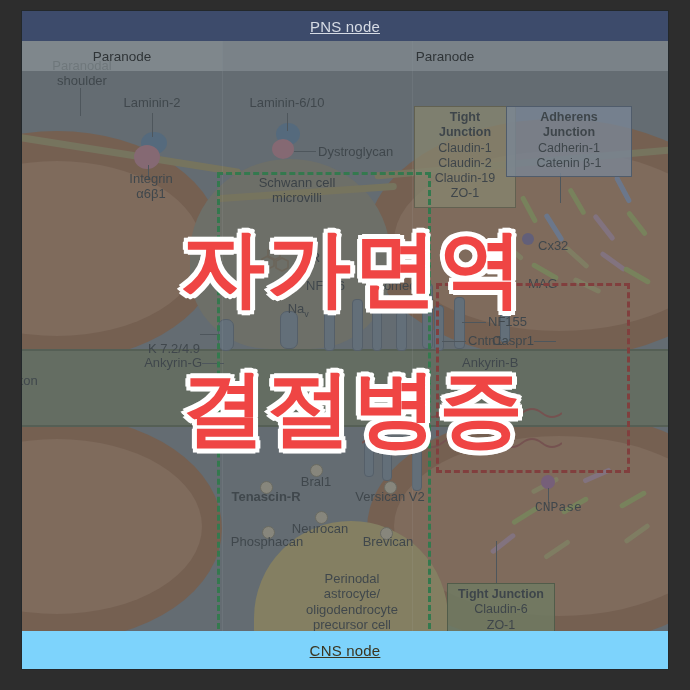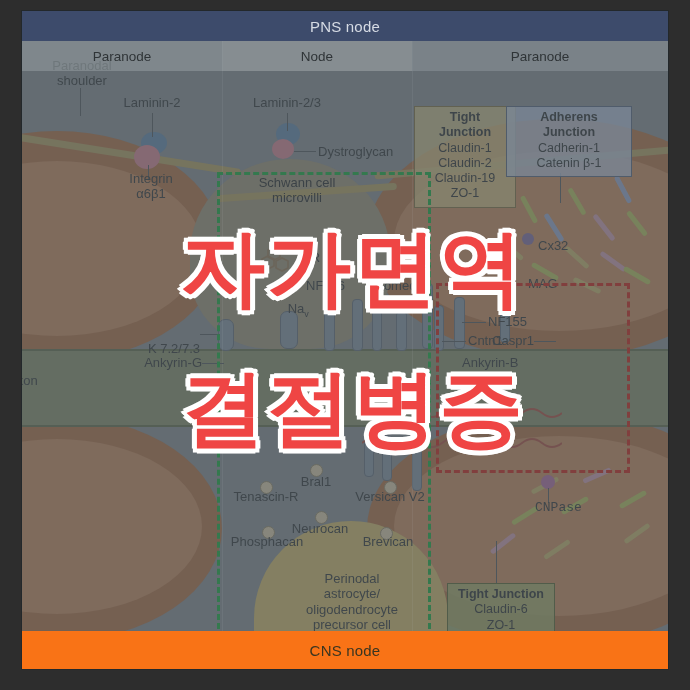--- a/index.html
+++ b/index.html
@@ -45,29 +45,30 @@
   .banner {
     position: absolute;
     left: 0;
     width: 646px;
     display: flex;
     align-items: center;
     justify-content: center;
     font-size: 15px;
     letter-spacing: .2px;
     z-index: 45;
+    text-decoration: underline;
   }
   #pns-banner {
     top: 0; height: 30px;
     background: #3d4b6b;
     color: #d6dbe4;
   }
   #cns-banner {
     bottom: 0; height: 38px;
-    background: #f97316;
+    background: #7dd3fc;
     color: #3a3520;
   }
 
   
   #region-strip {
     position: absolute;
     left: 0; top: 30px;
     width: 646px; height: 30px;
     display: flex;
     z-index: 44;
@@ -367,50 +368,50 @@
     <div class="leader h" style="left:440px; top:311px; width:24px;"></div>
     <div class="leader h" style="left:420px; top:330px; width:24px;"></div>
     <div class="leader h" style="left:512px; top:330px; width:22px;"></div>
     <div class="leader v" style="left:526px; top:477px; height:15px;"></div>
     <div class="leader v" style="left:538px; top:162px; height:30px;"></div>
     <div class="leader v" style="left:474px; top:530px; height:42px;"></div>
 
     <div class="lbl c" style="left:6px; top:48px; width:108px;">Paranodal
 shoulder</div>
     <div class="lbl c" style="left:80px; top:85px; width:100px;">Laminin-2</div>
-    <div class="lbl c" style="left:200px; top:85px; width:130px;">Laminin-2/3</div>
+    <div class="lbl c" style="left:200px; top:85px; width:130px;">Laminin-6/10</div>
     <div class="lbl" style="left:296px; top:134px;">Dystroglycan</div>
     <div class="lbl c" style="left:74px; top:161px; width:110px;">Integrin
 α6β1</div>
     <div class="lbl c" style="left:200px; top:165px; width:150px; color:#2b3033;">Schwann cell
 microvilli</div>
     <div class="lbl" style="left:280px; top:240px;">ER</div>
 
     <div class="lbl" style="left:244px; top:276px;">
       <span>Na</span><sub style="font-size:9px;">v</sub>
     </div>
     <div class="lbl" style="left:284px; top:268px;">NF186</div>
     <div class="lbl" style="left:346px; top:268px;">Gliomedin</div>
 
     <div class="lbl r" style="left:84px; top:316px; width:94px;">
-      <span>K 7.2/7.3</span>
+      <span>K 7.2/4.9</span>
     </div>
     <div class="lbl r" style="left:88px; top:345px; width:92px;">Ankyrin-G</div>
     <div class="lbl" style="left:440px; top:345px;">Ankyrin-B</div>
     <div class="lbl" style="left:-14px; top:363px;">Axon</div>
 
     <div class="lbl" style="left:516px; top:228px;">Cx32</div>
     <div class="lbl" style="left:506px; top:266px;">MAG</div>
     <div class="lbl" style="left:466px; top:304px;">NF155</div>
     <div class="lbl" style="left:446px; top:323px;">Cntn1</div>
     <div class="lbl r" style="left:434px; top:323px; width:78px;">Caspr1</div>
     <div class="lbl" style="left:513px; top:490px;font-family:Liberation Mono, monospace;">CNPase</div>
 
     <div class="lbl c" style="left:256px; top:464px; width:76px;">Bral1</div>
-    <div class="lbl c" style="left:190px; top:479px; width:108px;">Tenascin-R</div>
+    <div class="lbl c" style="left:190px; top:479px; width:108px;font-weight:bold;">Tenascin-R</div>
     <div class="lbl c" style="left:314px; top:479px; width:108px;">Versican V2</div>
     <div class="lbl c" style="left:252px; top:511px; width:92px;">Neurocan</div>
     <div class="lbl c" style="left:190px; top:524px; width:110px;">Phosphacan</div>
     <div class="lbl c" style="left:318px; top:524px; width:96px;">Brevican</div>
     <div class="lbl c" style="left:232px; top:560px; width:196px; line-height:1.18;">Perinodal
 astrocyte/
 oligodendrocyte
 precursor cell</div>
 
     <div class="callout tan" style="left:392px; top:95px; width:84px;">
@@ -436,21 +437,20 @@
     <div id="green-box" class="dashbox"></div>
     <div id="red-box" class="dashbox"></div>
 
     <div class="region-divider" style="left:200px;"></div>
     <div class="region-divider" style="left:390px;"></div>
 
     <div id="dim"></div>
 
     <div id="region-strip">
       <div class="region-head left">Paranode</div>
-      <div class="region-head mid">Node</div>
       <div class="region-head right">Paranode</div>
     </div>
 
     <div id="pns-banner" class="banner">PNS node</div>
     <div id="cns-banner" class="banner">CNS node</div>
 
   </div>
 
   <div id="overlay-text">
     <div id="ko-line1" class="ko">자가면역</div>

